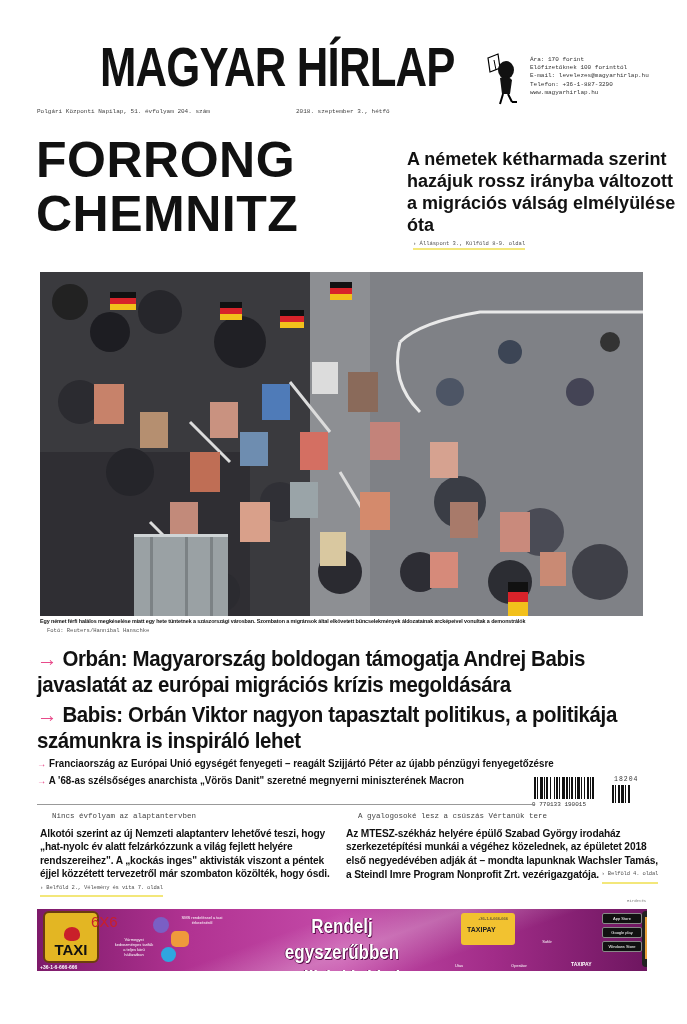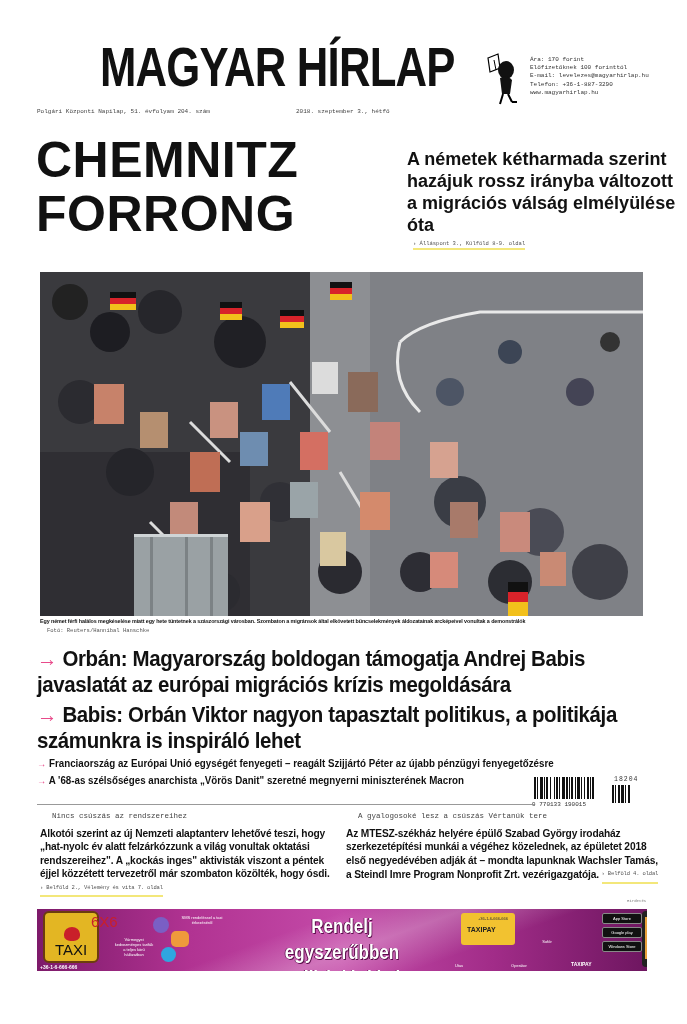--- a/index.html
+++ b/index.html
@@ -38,21 +38,21 @@
     .col-body .ref { font-weight: 400; vertical-align: middle; }
     .col-left { left: 40px; }
     .col-right { left: 346px; width: 320px; }
 
     .photo-credit-small { position: absolute; left: 627px; top: 899px; font-family: "Liberation Mono", monospace; font-size: 4px; color: #777; }
 
     .ad { position: absolute; left: 37px; top: 909px; width: 610px; height: 62px; background: linear-gradient(90deg, #7d1a6a 0%, #b13392 25%, #c44aa8 50%, #a12c88 75%, #6e1660 100%); overflow: hidden; }
     .ad-streak { position: absolute; left: 0; top: 0; width: 100%; height: 100%; background: linear-gradient(160deg, rgba(255,255,255,0) 40%, rgba(255,255,255,0.25) 55%, rgba(255,255,255,0) 70%); }
     .taxi-logo { position: absolute; left: 6px; top: 2px; width: 56px; height: 52px; background: #e3b623; border: 2px solid #6b3c0e; border-radius: 6px; text-align: center; }
     .taxi-top { font-weight: 400; font-size: 15px; color: #c9202a; line-height: 16px; margin-top: 1px; margin-left: 46px; }
-    .taxi-bottom { font-weight: 400; font-size: 15px; color: #111; line-height: 16px; margin-top: 12px; }
+    .taxi-bottom { font-weight: 700; font-size: 15px; color: #111; line-height: 16px; margin-top: 12px; }
     .taxi-heart { position: absolute; left: 19px; top: 14px; width: 16px; height: 14px; background: #c9202a; border-radius: 50% 50% 40% 40%; }
     .taxi-phone { position: absolute; left: 3px; top: 55px; font-size: 5px; color: #fff; font-weight: 700; white-space: nowrap; }
     .ad-small-text { position: absolute; font-size: 4px; color: #fff; line-height: 5px; text-align: center; }
     .ad-icon { position: absolute; border-radius: 5px; }
     .ad-slogan { position: absolute; left: 200px; top: 4px; width: 210px; text-align: center; font-weight: 900; font-size: 20px; line-height: 26px; color: #fff; text-shadow: 1px 1px 0 #5a0d4a, -1px 0 0 #5a0d4a; transform: scaleX(0.85); transform-origin: center top; }
     .taxipay-card { position: absolute; left: 424px; top: 4px; width: 54px; height: 32px; background: #f2c230; border-radius: 3px; }
     .taxipay-label { position: absolute; left: 6px; top: 13px; font-size: 7px; font-weight: 900; color: #222; }
     .store-badge { position: absolute; left: 565px; width: 40px; height: 11px; background: #111; border: 1px solid #888; border-radius: 2px; font-size: 4px; color: #fff; line-height: 10px; text-align: center; }
     .ad-phone { position: absolute; left: 605px; top: 2px; width: 24px; height: 56px; background: #222; border-radius: 4px; }
     .ad-phone-screen { position: absolute; left: 3px; top: 6px; width: 18px; height: 42px; background: #e8a03a; }
@@ -79,22 +79,22 @@
   <div>Előfizetőknek 100 forinttól</div>
   <div>E-mail: levelezes@magyarhirlap.hu</div>
   <div>Telefon: +36-1-887-3290</div>
   <div>www.magyarhirlap.hu</div>
 </div>
 
 <div class="subline" style="left:37px;">Polgári Központi Napilap, 51. évfolyam 204. szám</div>
 <div class="subline" style="left:296px;">2018. szeptember 3., hétfő</div>
 
 <div class="main-headline">
+  <div>FORRONG</div>
   <div>CHEMNITZ</div>
-  <div>FORRONG</div>
 </div>
 
 <div class="side-headline">A németek kétharmada szerint hazájuk rossz irányba változott a migrációs válság elmélyülése óta</div>
 <div class="ref ref-side">› Álláspont 3., Külföld 8-9. oldal</div>
 
 <div class="photo">
   <svg viewBox="0 0 603 344" preserveAspectRatio="none">
     <rect x="0" y="0" width="603" height="344" fill="#8d8f93"></rect>
     <rect x="0" y="0" width="270" height="344" fill="#3a3a3e"></rect>
     <rect x="0" y="180" width="210" height="164" fill="#2f2e33"></rect>
@@ -219,23 +219,23 @@
     <rect x="81" y="8" width="1" height="18" fill="#111"></rect>
     <rect x="84" y="8" width="2" height="18" fill="#111"></rect>
     <rect x="87" y="8" width="3" height="18" fill="#111"></rect>
     <rect x="91" y="8" width="1" height="18" fill="#111"></rect>
     <rect x="94" y="8" width="2" height="18" fill="#111"></rect>
   </svg>
 <div class="barcode-num">9 770133 190015</div>
 <div class="issue-num">18204</div>
 
 <div class="col col-left">
-  <div class="col-kicker">Nincs csúszás az rendszereihez</div>
+  <div class="col-kicker">Nincs évfolyam az alaptantervben</div>
   <div class="col-body">
-    <span>Alkotói szerint az új Nemzeti alaptanterv lehetővé teszi, hogy „hat-nyolc év alatt felzárkózzunk a világ vonultak oktatási rendszereihez". A „kockás inges" aktivisták viszont a péntek éjjel közzétett tervezetről már szombaton közölték, hogy ósdi.</span>
+    <span>Alkotói szerint az új Nemzeti alaptanterv lehetővé teszi, hogy „hat-nyolc év alatt felzárkózzunk a világ fejlett helyére rendszereihez". A „kockás inges" aktivisták viszont a péntek éjjel közzétett tervezetről már szombaton közölték, hogy ósdi.</span>
     <span class="ref">› Belföld 2., Vélemény és vita 7. oldal</span>
   </div>
 </div>
 
 <div class="col col-right">
   <div class="col-kicker">A gyalogosoké lesz a csúszás Vértanúk tere</div>
   <div class="col-body">
     <span>Az MTESZ-székház helyére épülő Szabad György irodaház szerkezetépítési munkái a végéhez közelednek, az épületet 2018 első negyedévében adják át – mondta lapunknak Wachsler Tamás, a Steindl Imre Program Nonprofit Zrt. vezérigazgatója.</span>
     <span class="ref">› Belföld 4. oldal</span>
   </div>

